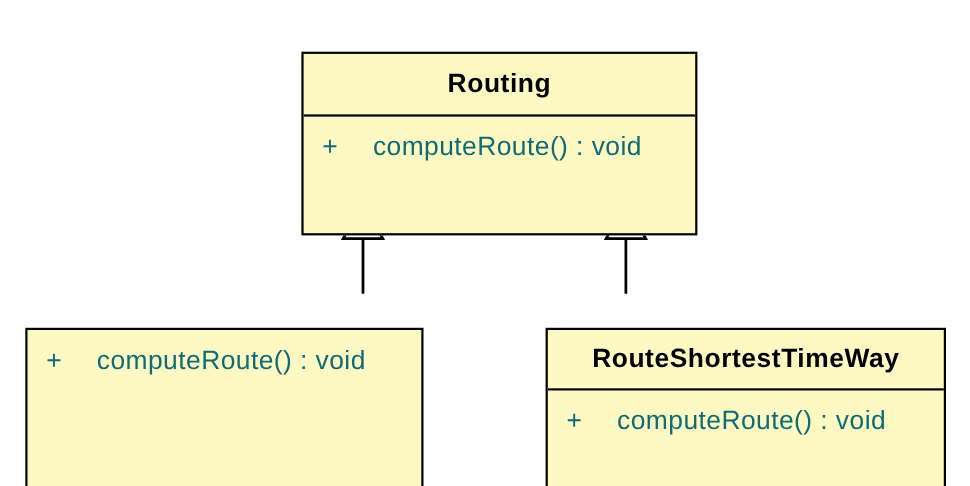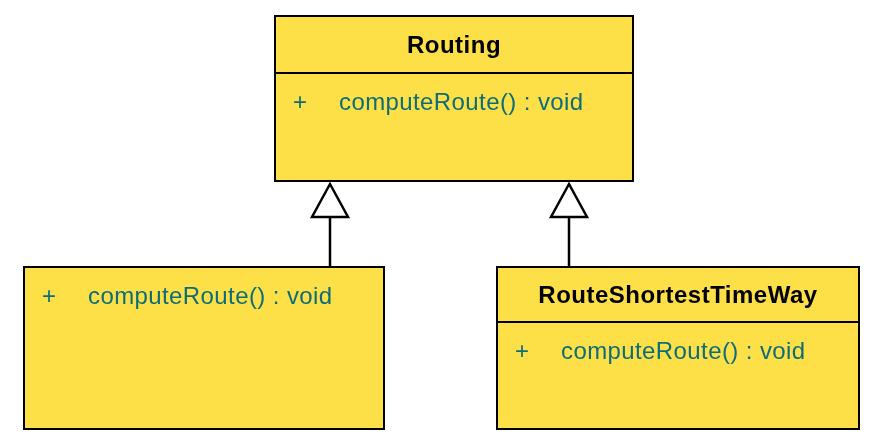--- a/index.html
+++ b/index.html
@@ -29,24 +29,25 @@
   }
   .connectors polygon {
     fill: #ffffff;
     stroke: #000000;
     stroke-width: 2.5;
     stroke-linejoin: miter;
   }
   .uml-class {
     position: absolute;
     box-sizing: border-box;
-    background: #fde047;
+    background: #fef9c3;
     border: 2px solid #000000;
     display: flex;
     flex-direction: column;
+    margin-top: 32px;
   }
   .cls-title {
     box-sizing: border-box;
     border-bottom: 2px solid #000000;
     display: flex;
     align-items: center;
     justify-content: center;
     font-weight: bold;
     font-size: 24px;
     letter-spacing: 0.5px;

